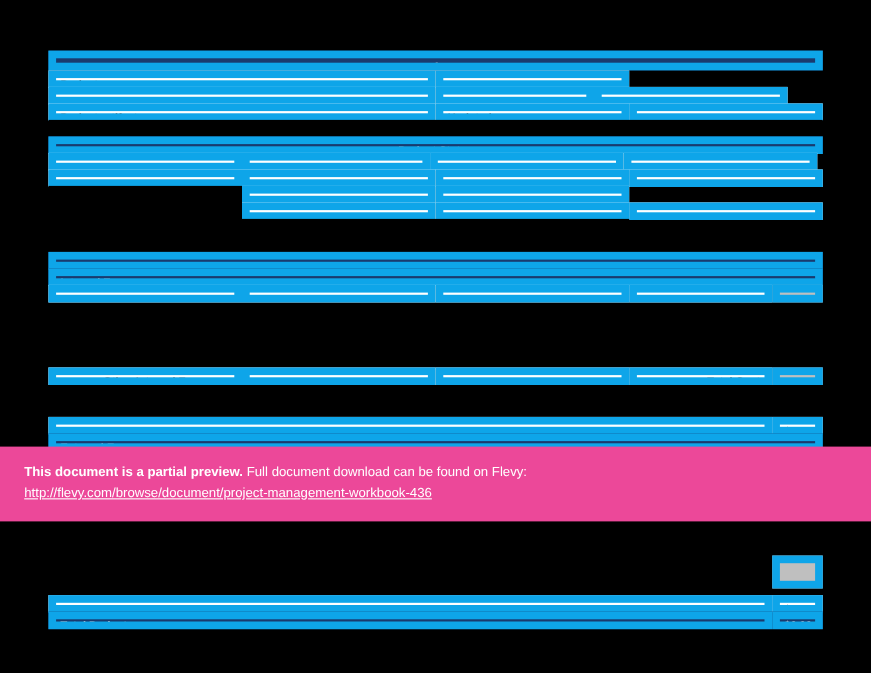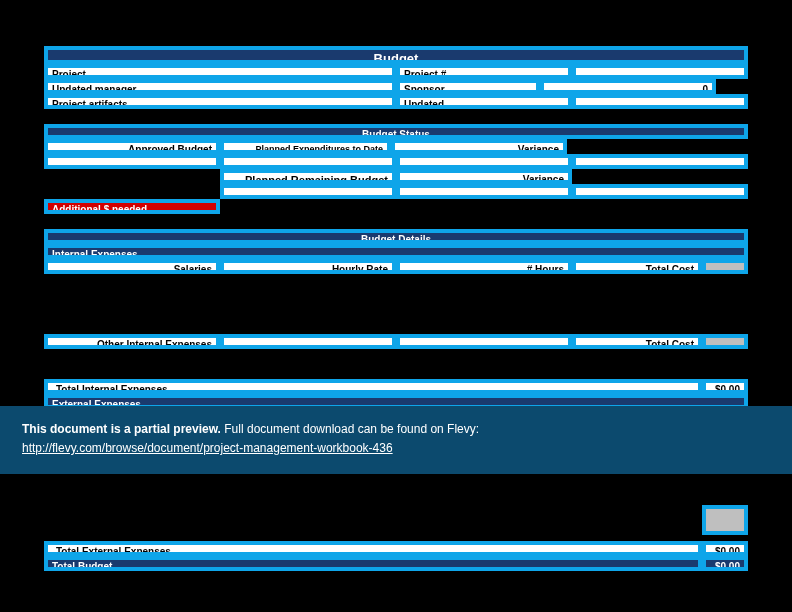--- a/index.html
+++ b/index.html
@@ -13,21 +13,21 @@
     overflow: hidden;
   }
   .sheet {
     position: absolute;
     left: 44px;
     top: 46px;
     width: 704px;
   }
   .row { display: flex; height: 15px; }
   .cell {
-    border: 4px solid #0ea5e9;
+    border: 7px solid #0ea5e9;
     background: #fff;
     padding: 1px 4px;
     font-weight: bold;
     overflow: hidden;
     white-space: nowrap;
   }
   .hdr-dark {
     background: #1a3a6e;
     color: #fff;
     text-align: center;
@@ -48,41 +48,40 @@
   .black-fill { background: #000; border: none; }
   .gray-fill { background: #bfbfbf; }
   .money { text-align: right; }
   .center { text-align: right; }
   .overlay {
     position: absolute;
     left: 0;
     top: 406px;
     width: 792px;
     height: 68px;
-    background: #0c4a6e;
+    background: #ec4899;
     color: #fff;
     padding: 14px 22px;
     font-size: 12px;
     line-height: 1.6;
   }
   .overlay .bold { font-weight: bold; }
   .overlay a { color: #fff; text-decoration: underline; }
 </style>
 </head>
 <body>
 
 <div class="sheet">
 
   <div class="row" style="height:18px">
     <div class="cell hdr-dark" style="width:704px;font-size:13px">Budget</div>
   </div>
 
   <div class="row">
     <div class="cell" style="width:352px">Project</div>
-    <div class="cell" style="width:176px">Project #</div>
     <div class="cell" style="width:176px"></div>
   </div>
   <div class="row">
     <div class="cell" style="width:352px">Updated manager</div>
     <div class="cell" style="width:144px">Sponsor</div>
     <div class="cell money" style="width:176px">0</div>
   </div>
   <div class="row">
     <div class="cell" style="width:352px">Project artifacts</div>
     <div class="cell" style="width:176px">Updated</div>
@@ -92,41 +91,41 @@
   <div class="row">
       <div class="black-fill" style="width:704px"></div>
     </div>
 
   <div class="row">
     <div class="cell hdr-dark" style="width:704px">Budget Status</div>
   </div>
   <div class="row">
     <div class="cell center" style="width:176px">Approved Budget</div>
     <div class="cell center" style="width:171px;font-size:9px">Planned Expenditures to Date</div>
+    <div class="cell center" style="width:176px;font-size:9px">Actual Expenditures to Date</div>
     <div class="cell center" style="width:176px">Variance</div>
   </div>
   <div class="row">
     <div class="cell" style="width:176px"></div>
     <div class="cell" style="width:176px"></div>
     <div class="cell" style="width:176px"></div>
     <div class="cell" style="width:176px"></div>
   </div>
   <div class="row">
     <div class="black-fill" style="width:176px"></div>
     <div class="cell center" style="width:176px;font-size:11px">Planned Remaining Budget</div>
     <div class="cell center" style="width:176px">Variance</div>
   </div>
   <div class="row">
     <div class="black-fill" style="width:176px"></div>
     <div class="cell" style="width:176px"></div>
     <div class="cell" style="width:176px"></div>
     <div class="cell" style="width:176px"></div>
   </div>
   <div class="row">
-    <div class="cell hdr-red" style="width:176px">Additional $ needed</div>
     <div class="black-fill" style="width:528px"></div>
   </div>
 
   <div class="row">
       <div class="black-fill" style="width:704px"></div>
     </div>
 
   <div class="row">
     <div class="cell hdr-dark" style="width:704px">Budget Details</div>
   </div>

